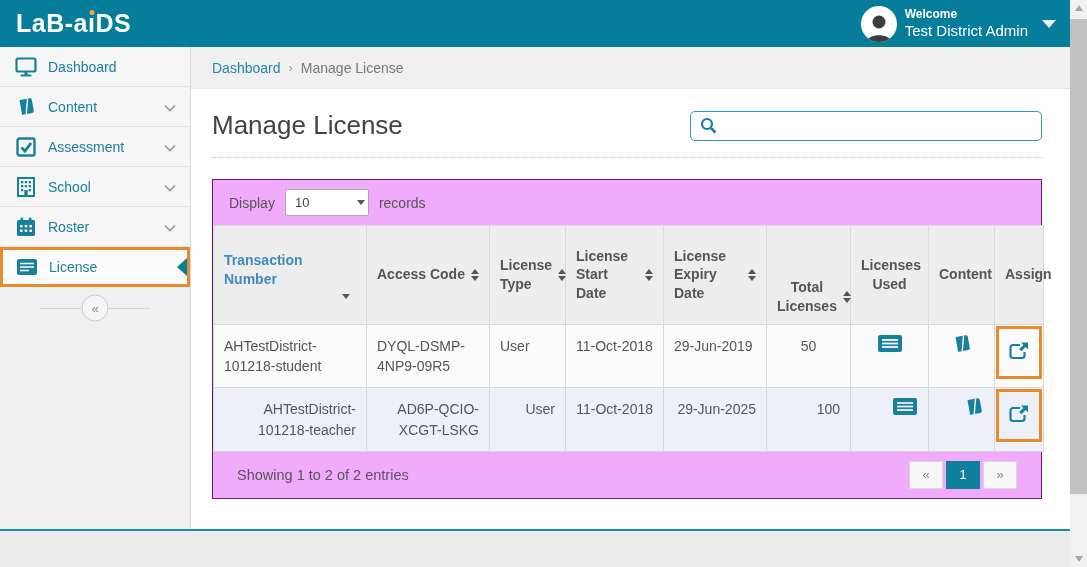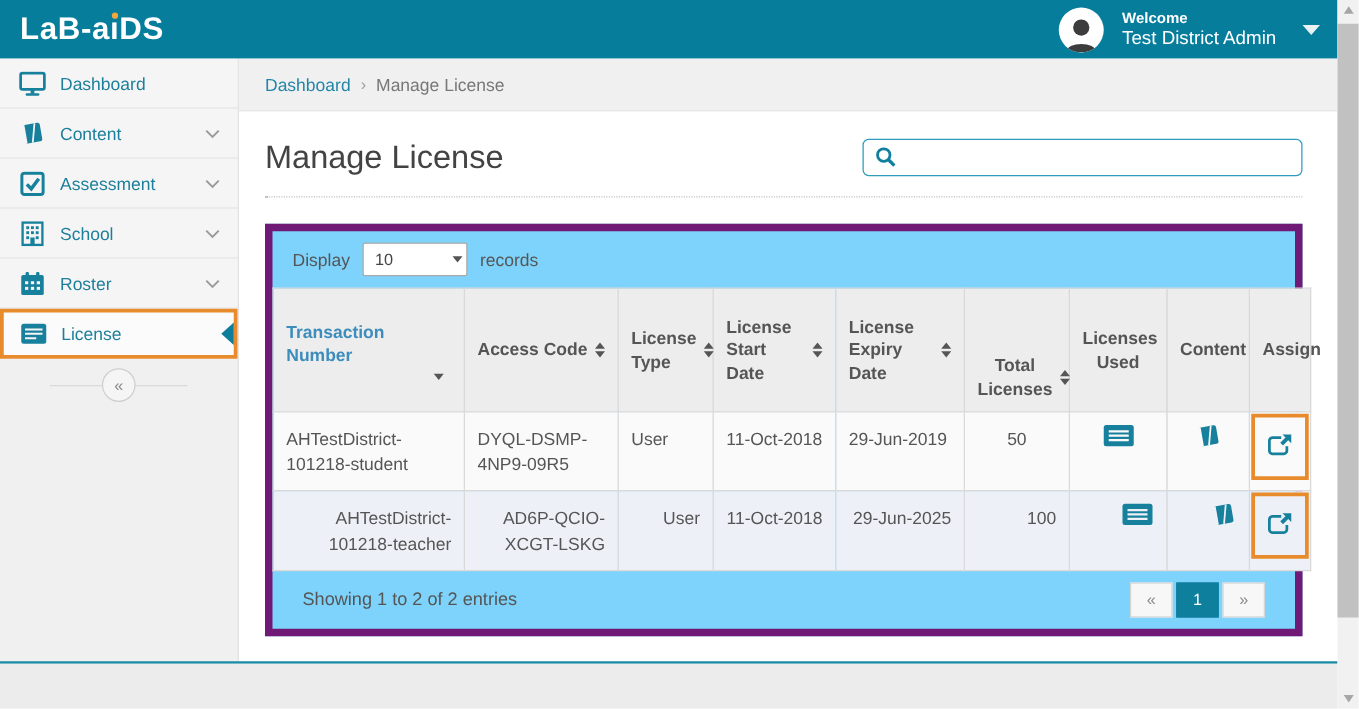--- a/index.html
+++ b/index.html
@@ -6,21 +6,21 @@
   html,body { width:1087px; height:567px; overflow:hidden; }
   body { font-family:"Liberation Sans", sans-serif; background:#fff; position:relative; }
 
   .app { width:1070px; height:567px; display:flex; flex-direction:column; }
 
   
   .topbar { height:47px; background:#077d9c; display:flex; align-items:center; justify-content:space-between; padding:0 14px 0 16px; flex:0 0 auto; }
   .logo { color:#fff; font-size:25px; font-weight:bold; letter-spacing:0.5px; cursor:pointer; display:flex; align-items:baseline; }
   .logo .logo-i { position:relative; }
   .logo .logo-i::after { content:''; position:absolute; width:5px; height:5px; border-radius:50%; background:#f2a63b; top:1px; left:50%; transform:translateX(-50%); }
-  .userbox { display:flex; align-items:center; gap:15px; cursor:pointer; }
+  .userbox { display:flex; align-items:center; gap:8px; cursor:pointer; }
   .avatar { width:36px; height:36px; border-radius:50%; background:#fff; display:flex; align-items:flex-end; justify-content:center; overflow:hidden; }
   .usertext { color:#fff; line-height:1.25; }
   .usertext .welcome { font-size:12px; font-weight:bold; }
   .usertext .uname { font-size:15px; }
   .caret-down-white { width:0; height:0; border-left:7px solid transparent; border-right:7px solid transparent; border-top:8px solid #e9f3f6; margin-left:6px; }
 
   
   .middle { flex:1 1 auto; display:flex; min-height:0; }
 
   
@@ -44,21 +44,21 @@
 
   .content { padding:0 28px 0 21px; }
   .title-row { margin-top:21px; display:flex; align-items:center; justify-content:space-between; }
   .page-title { font-size:26px; font-weight:400; color:#434343; }
   .search-wrap { width:352px; height:30px; border:1px solid #2f9cbe; border-radius:5px; background:#fff; display:flex; align-items:center; overflow:hidden; }
   .search-wrap input { flex:1 1 auto; border:none; outline:none; height:100%; padding:0 10px; font-size:13.5px; color:#555; font-family:"Liberation Sans", sans-serif; }
   .search-wrap input::placeholder { color:#b3b3b3; }
   .search-btn { width:34px; height:100%; background:transparent; border:none; display:flex; align-items:center; justify-content:center; cursor:pointer; color:#0f7f9e; }
   .dotted-sep { margin-top:16px; border-bottom:1px dotted #c3c3c3; }
 
-  .panel { margin-top:21px; background:#7dd3fc; border:6px solid #701a75; }
+  .panel { margin-top:21px; background:#f0abfc; border:1px solid #701a75; }
   .display-row { height:45px; display:flex; align-items:center; padding:0 16px; font-size:14px; color:#555; gap:10px; }
   .select-box { width:84px; height:27px; background:#fff; border:1px solid #a9a9a9; border-radius:2px; display:flex; align-items:center; justify-content:space-between; padding:4px 9px; font-size:13px; color:#444; cursor:pointer;gap:48px; }
   .caret-down-dark { width:0; height:0; border-left:4px solid transparent; border-right:4px solid transparent; border-top:5px solid #555; }
 
   table { width:100%; border-collapse:collapse; table-layout:fixed; font-size:14px; }
   th, td { border:1px solid #d9d9d9; }
   thead th { background:#ededed; color:#555; font-weight:600; padding:8px 10px; height:58px; vertical-align:middle; text-align:left; line-height:1.35; }
   thead th.center { text-align:center; }
   thead th.sortable { cursor:pointer; }
   th .hdr-flex { display:flex; align-items:center; gap:6px; }

